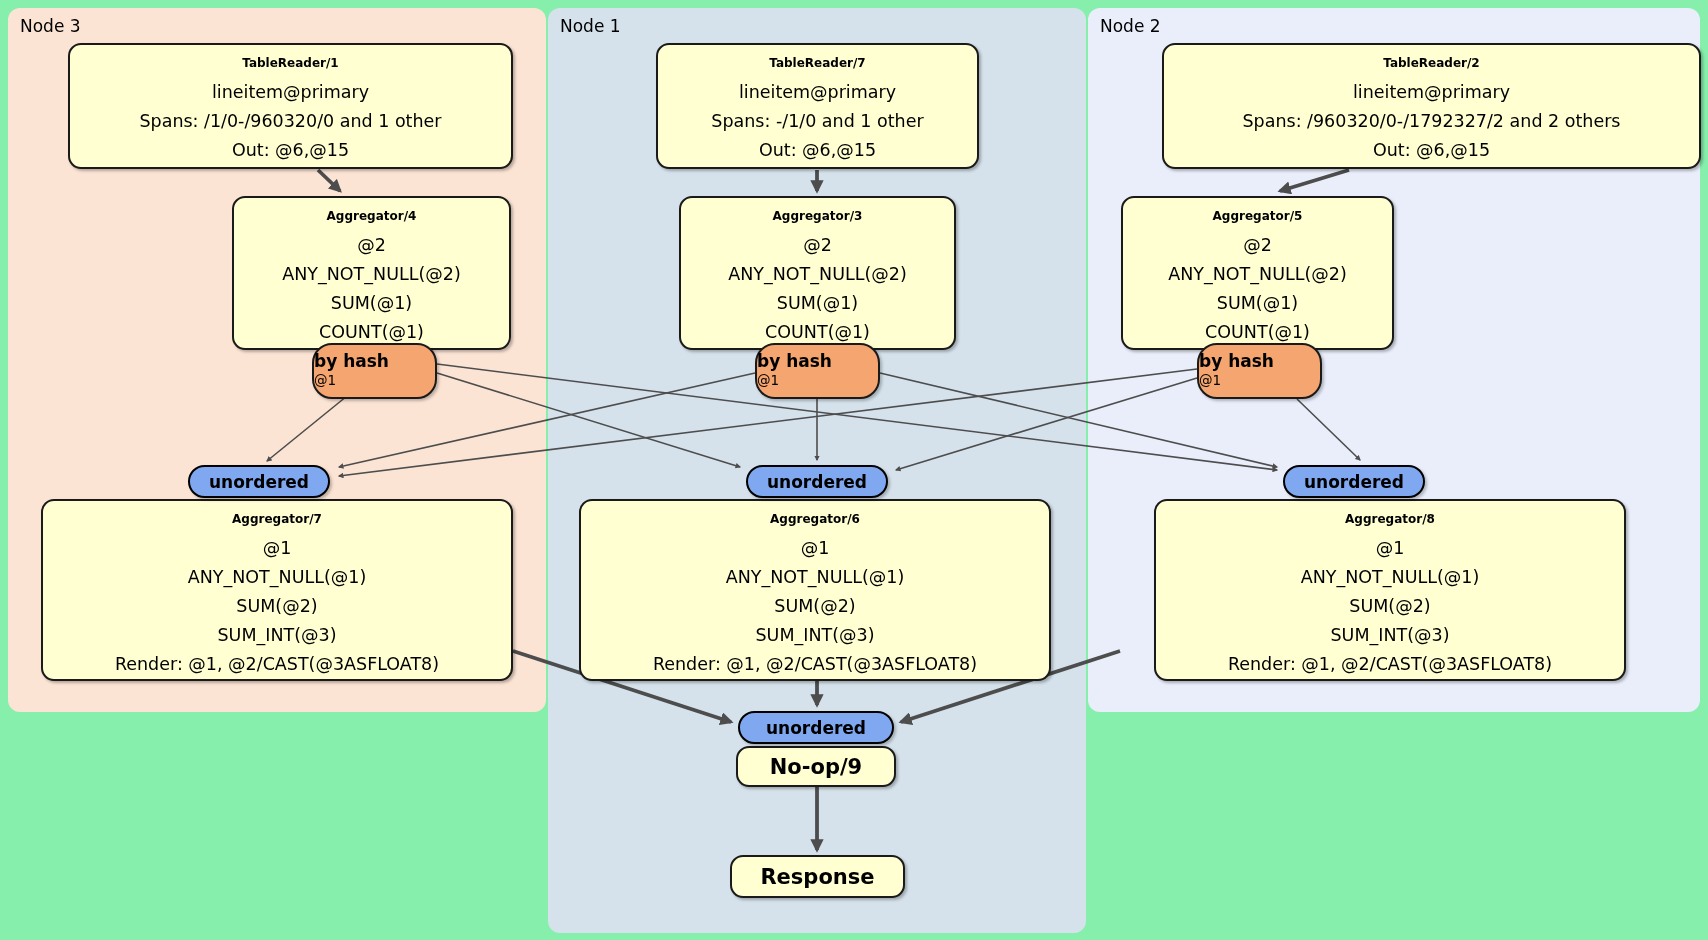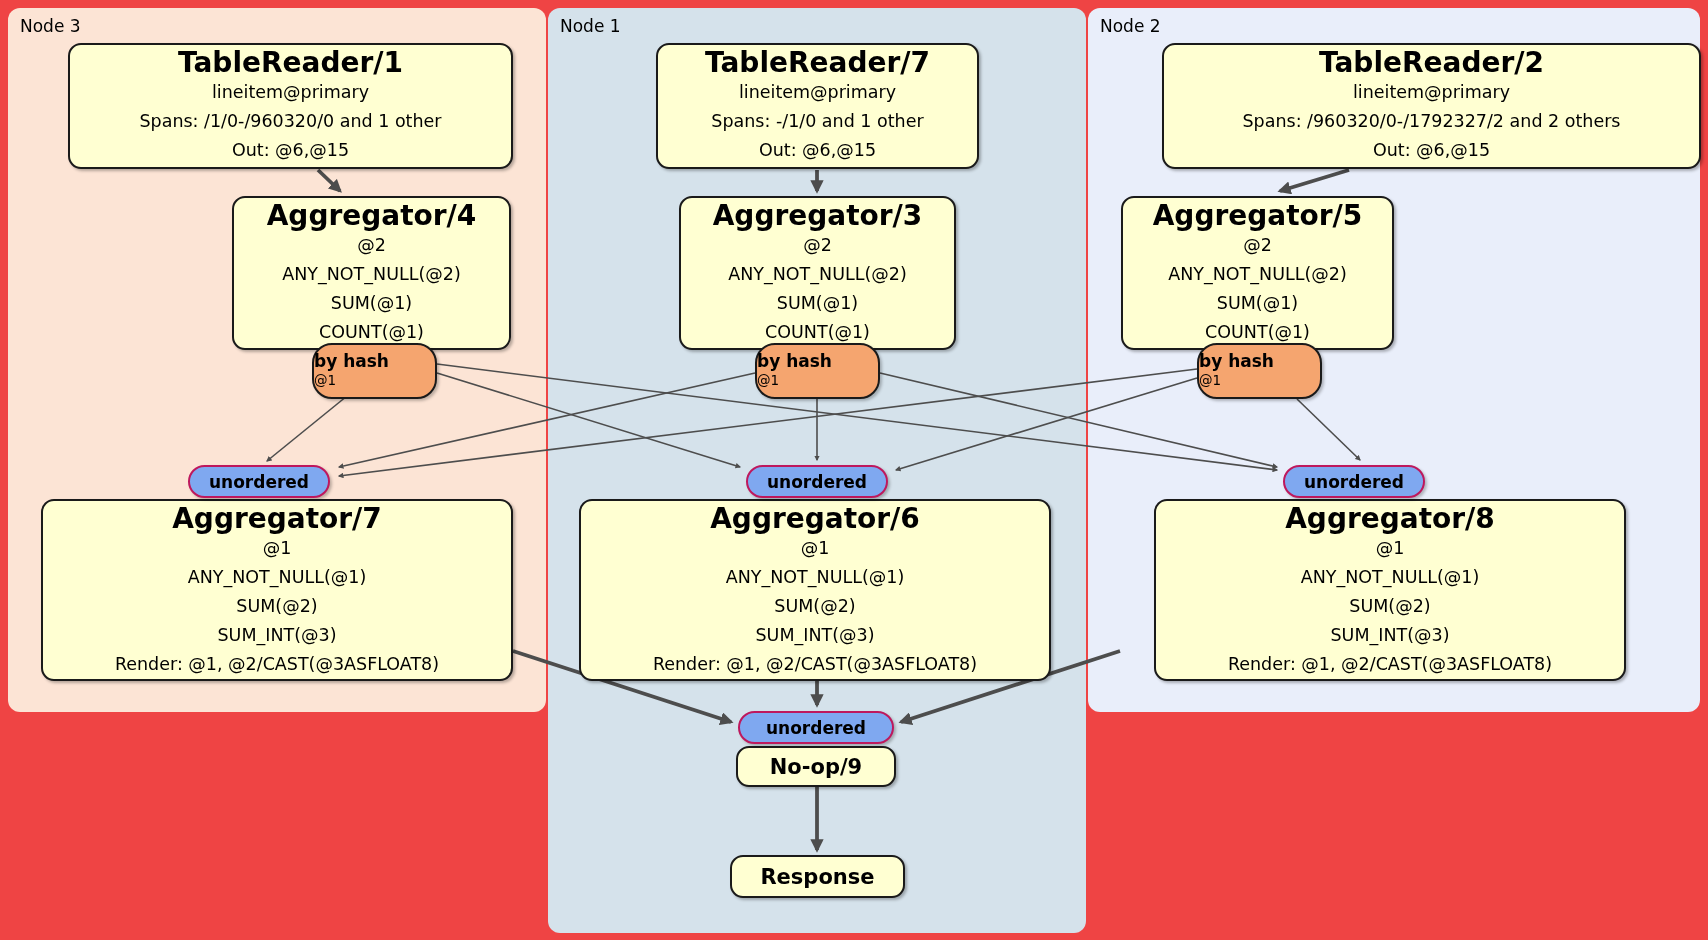--- a/index.html
+++ b/index.html
@@ -1,50 +1,50 @@
 <!DOCTYPE html>
 <html><head>
 <meta charset="utf-8">
 <style>
   html,body { margin:0; padding:0; background:#ffffff; }
   .canvas {
     position:relative; width:1708px; height:940px;
     font-family:"DejaVu Sans", sans-serif; color:#000; overflow:hidden;
-    background:#ef4444;
+    background:#86efac;
   }
   .region { position:absolute; border-radius:12px; }
   .region-node3 { left:8px;   top:8px; width:538px; height:704px; background:#fce4d5; }
   .region-node1 { left:548px; top:8px; width:538px; height:925px; background:#d5e2eb; }
   .region-node2 { left:1088px;top:8px; width:612px; height:704px; background:#e9eefa; }
   .region-label { font-size:17px; margin:8px 0 0 12px; color:#000; }
 
   .edge-layer { position:absolute; left:0; top:0; z-index:2; }
 
   .proc {
     position:absolute; z-index:3; box-sizing:border-box;
     background:#ffffd2; border:2px solid #1a1a1a; border-radius:13px;
     text-align:center; padding-top:3px;
     box-shadow:2px 2px 3px rgba(0,0,0,0.28);
   }
-  .proc-title { font-size:28px; font-weight:bold; line-height:30px; white-space:nowrap; }
+  .proc-title { font-size:12px; font-weight:bold; line-height:30px; white-space:nowrap; }
   .proc-line  { font-size:17.5px; line-height:29px; white-space:nowrap; }
   .proc-big   { font-size:21px; font-weight:bold; white-space:nowrap; }
 
   .router {
     position:absolute; z-index:4; box-sizing:border-box;
     background:#f5a56f; border:2px solid #1a1a1a; border-radius:20px;
     padding-top:5px;
     box-shadow:2px 2px 3px rgba(0,0,0,0.25);
   }
   .router-label  { font-size:17px; font-weight:bold; line-height:22px; }
   .router-detail { font-size:13.5px; line-height:17px; }
 
   .stream {
     position:absolute; z-index:4; box-sizing:border-box;
-    background:#7fa8f0; border:2px solid #be185d; border-radius:17px;
+    background:#7fa8f0; border:2px solid #000000; border-radius:17px;
     text-align:center; font-size:17px; font-weight:bold;
     box-shadow:2px 2px 3px rgba(0,0,0,0.25);
   }
 </style>
 </head>
 <body>
 
 <div class="canvas">
 
   <div class="region region-node3">

